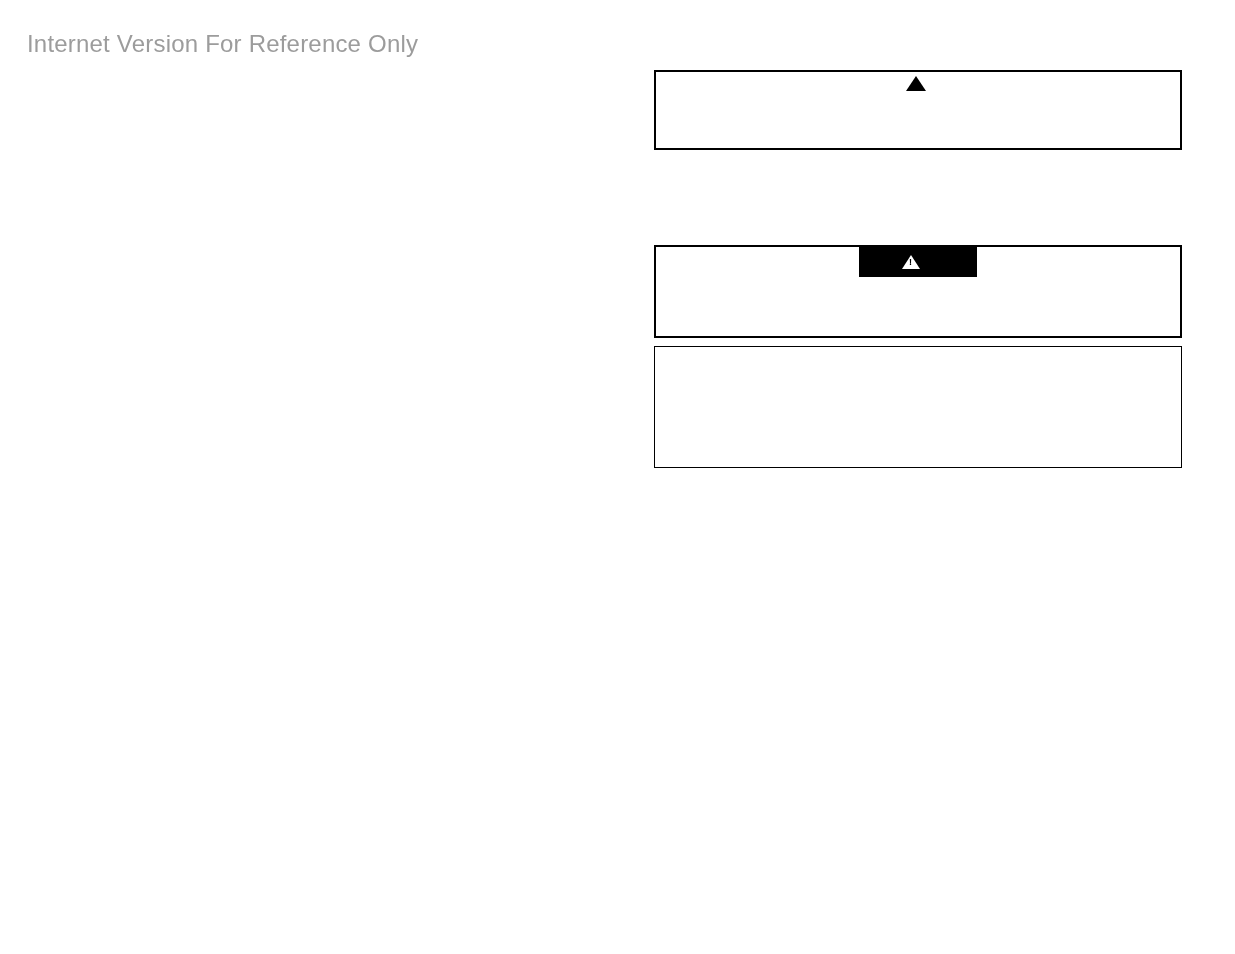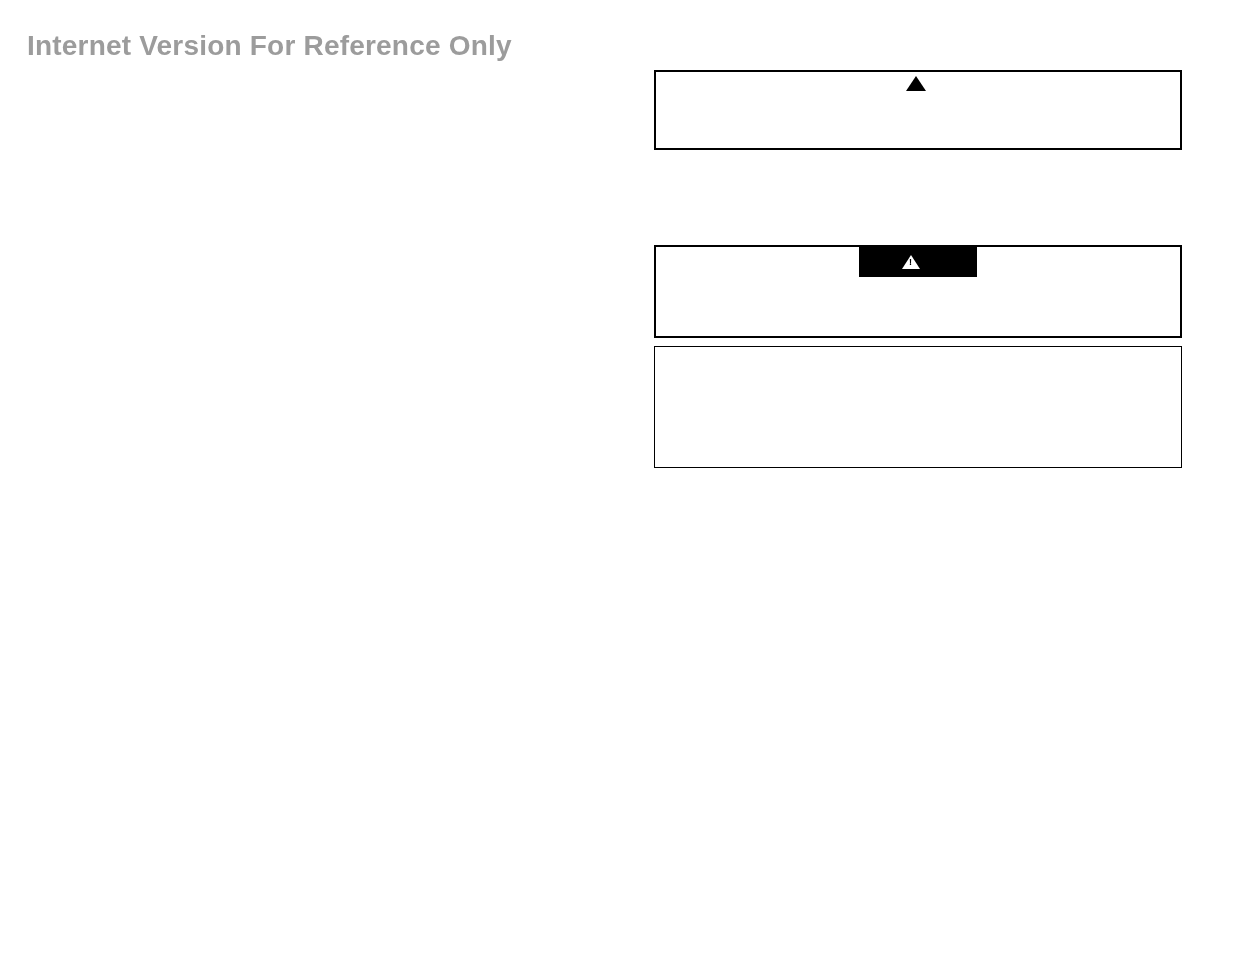--- a/index.html
+++ b/index.html
@@ -9,23 +9,23 @@
     height: 954px;
     background: #ffffff;
     font-family: Arial, Helvetica, sans-serif;
     position: relative;
     overflow: hidden;
   }
   .watermark {
     position: absolute;
     left: 27px;
     top: 30px;
-    font-size: 28px;
+    font-size: 24px;
     color: #9c9c9c;
-    font-weight: 700;
+    font-weight: 400;
     letter-spacing: 0.2px;
   }
   .box {
     position: absolute;
     border: 2px solid #000;
     background: #fff;
     box-sizing: border-box;
   }
   .box1 {
     left: 654px;

